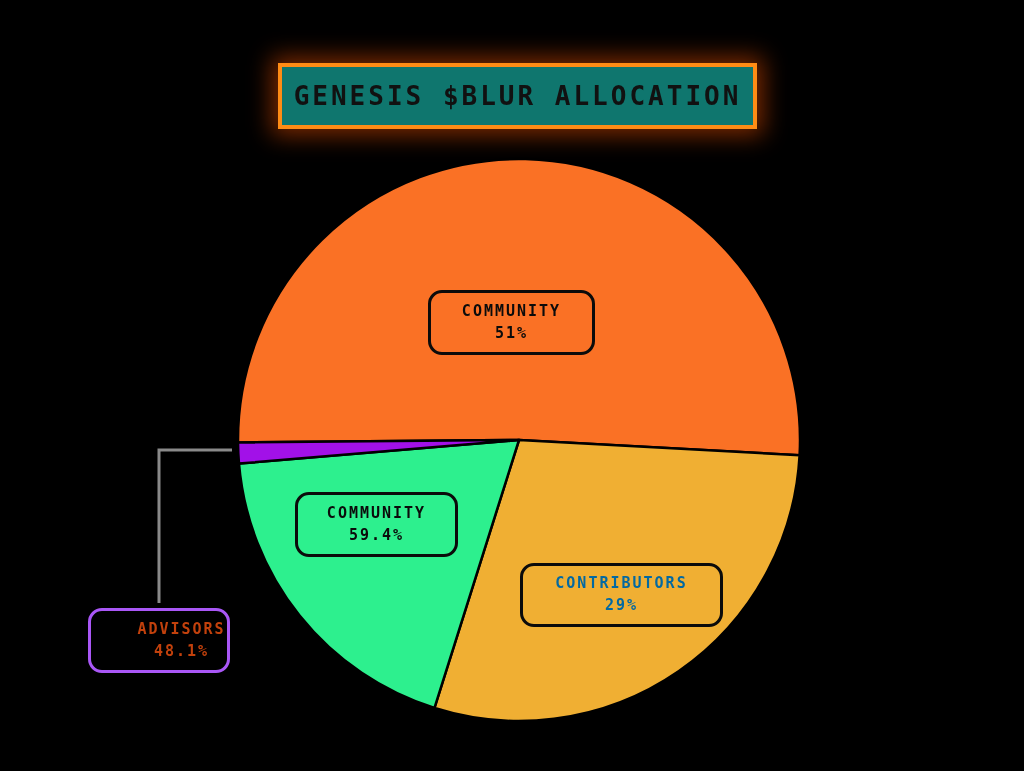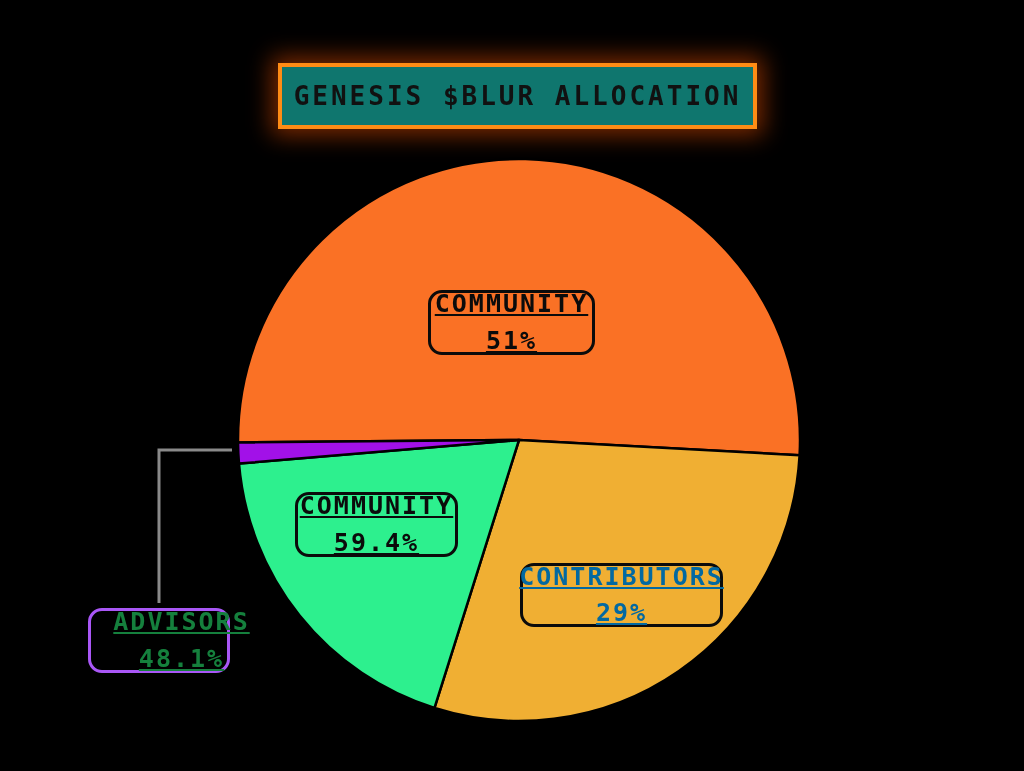--- a/index.html
+++ b/index.html
@@ -45,28 +45,27 @@
   .slice-label {
     position: absolute;
     box-sizing: border-box;
     border: 3px solid #0B0B0B;
     border-radius: 14px;
     display: flex;
     flex-direction: column;
     align-items: center;
     justify-content: center;
     color: #0B0B0B;
-    font-size: 25px;
+    font-size: 15px;
     font-weight: bold;
     letter-spacing: 2px;
     line-height: 1.45;
     text-align: center;
     white-space: nowrap;
     background: transparent;
-    text-decoration: underline;
   }
   .slice-label.community    { left: 428px; top: 290px; width: 167px; height: 65px; }
   .slice-label.investors    { left: 295px; top: 492px; width: 163px; height: 65px; }
   .slice-label.contributors { left: 520px; top: 523px; width: 203px; height: 64px; }
   .slice-label.advisors     { left:  88px; top: 608px; width: 142px; height: 65px; background: #000; }
 </style>
 </head>
 <body>
 
 <div class="stage">
@@ -94,18 +93,18 @@
   <div class="slice-label contributors" style="color: #0369a1; border-color: rgb(11, 11, 11); margin-top: 40px;">
     <div>CONTRIBUTORS</div>
     <div>29%</div>
   </div>
 
   <div class="slice-label investors" style="color: rgb(11, 11, 11); border-color: rgb(11, 11, 11);">
     <div>COMMUNITY</div>
     <div>59.4%</div>
   </div>
 
-  <div class="slice-label advisors" style="color: #15803d; border-color: rgb(169, 87, 246); padding-left: 45px;">
+  <div class="slice-label advisors" style="color: #c2410c; border-color: rgb(169, 87, 246); padding-left: 45px;">
     <div>ADVISORS</div>
     <div>48.1%</div>
   </div>
 
 </div>
 
 </body></html>

